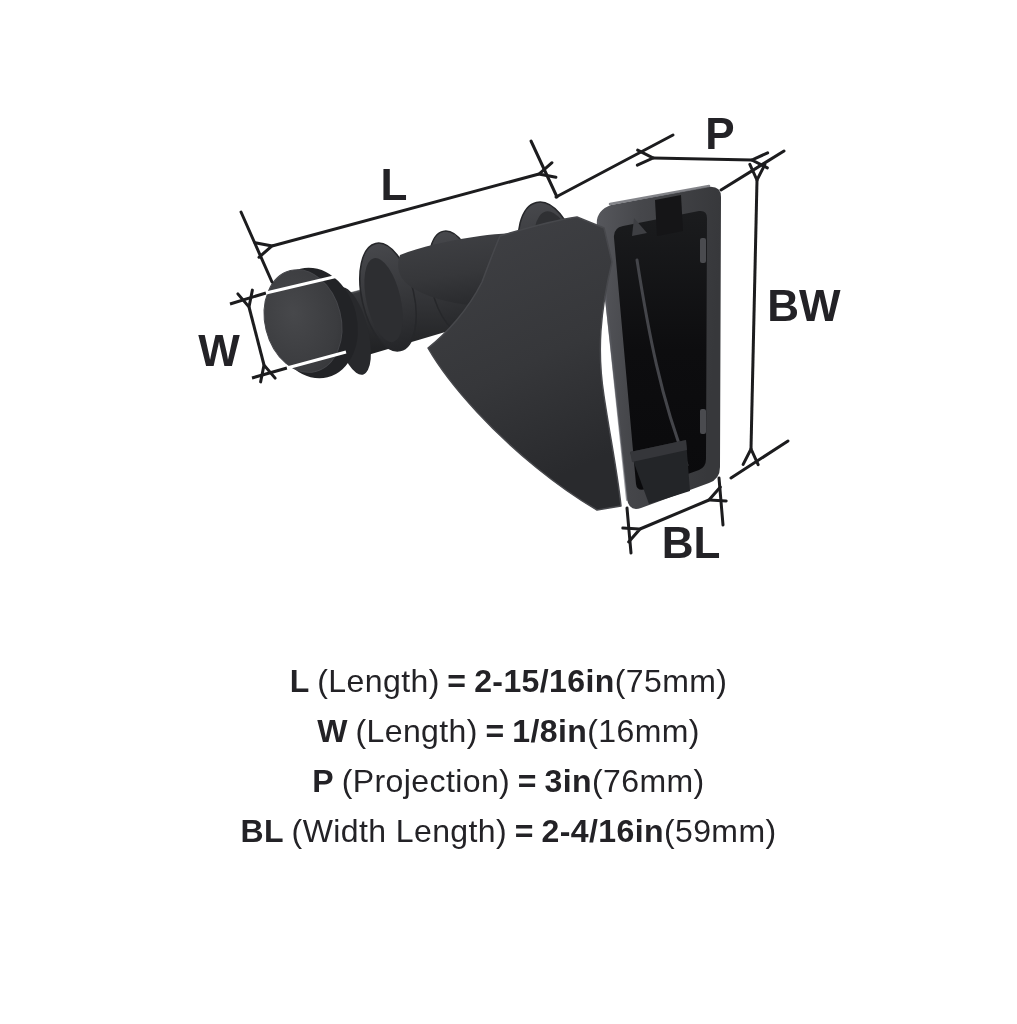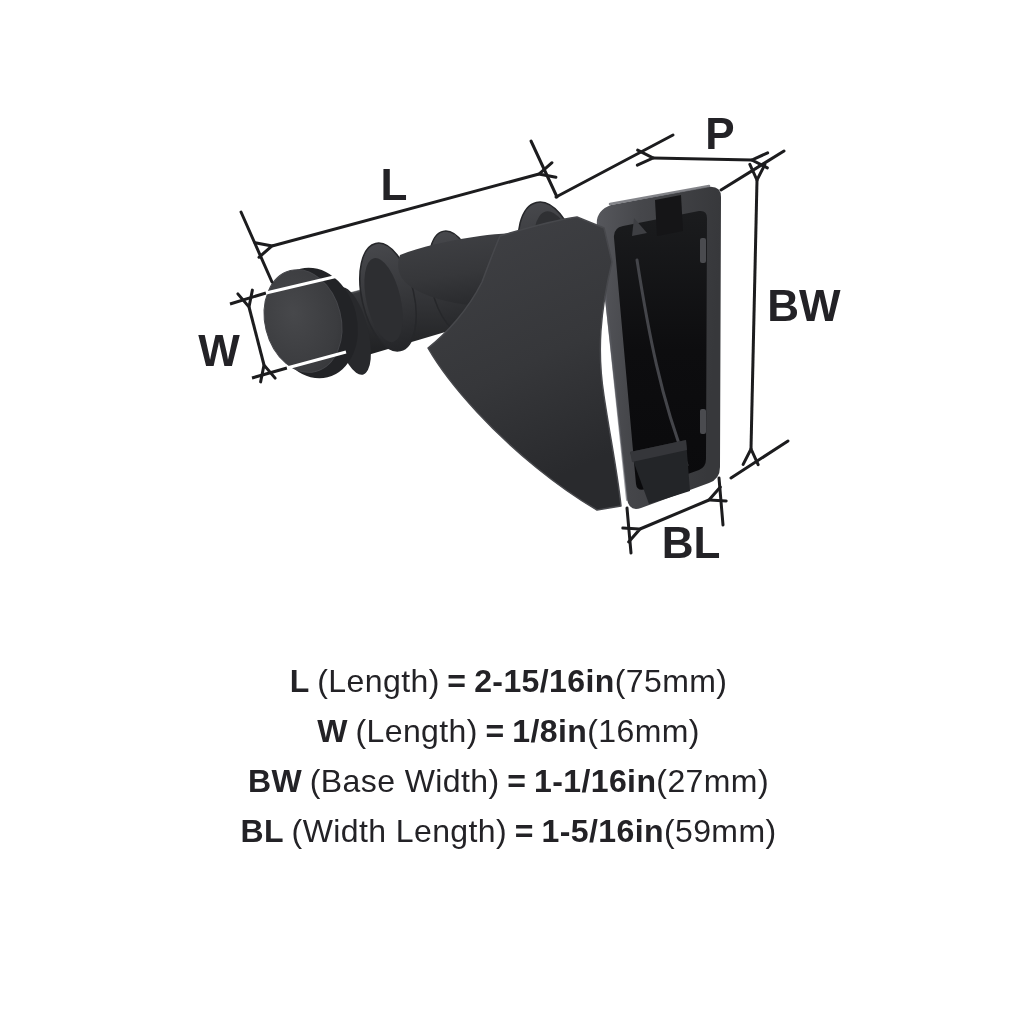--- a/index.html
+++ b/index.html
@@ -182,23 +182,23 @@
   <div class="specs">
 
     <div class="spec-row">
       <span class="b sp">L</span><span class="r sp">(Length)</span><span class="b sp">=</span><span class="b">2-15/16in</span><span class="r">(75mm)</span>
     </div>
 
     <div class="spec-row">
       <span class="b sp">W</span><span class="r sp">(Length)</span><span class="b sp">=</span><span class="b">1/8in</span><span class="r">(16mm)</span>
     </div>
 
-
-    <div class="spec-row">
-      <span class="b sp">BW</span><span class="r sp">(Base Width)</span><span class="b sp">=</span><span class="b">1-1/16in</span><span class="r">(27mm)</span>
-    </div>
-
-    <div class="spec-row">
-      <span class="b sp">BL</span><span class="r sp">(Width Length)</span><span class="b sp">=</span><span class="b">1-5/16in</span><span class="r">(59mm)</span>
+    <div class="spec-row">
+      <span class="b sp">P</span><span class="r sp">(Projection)</span><span class="b sp">=</span><span class="b">3in</span><span class="r">(76mm)</span>
+    </div>
+
+
+    <div class="spec-row">
+      <span class="b sp">BL</span><span class="r sp">(Width Length)</span><span class="b sp">=</span><span class="b">2-4/16in</span><span class="r">(59mm)</span>
     </div>
 
   </div>
 </div>
 
 </body></html>

